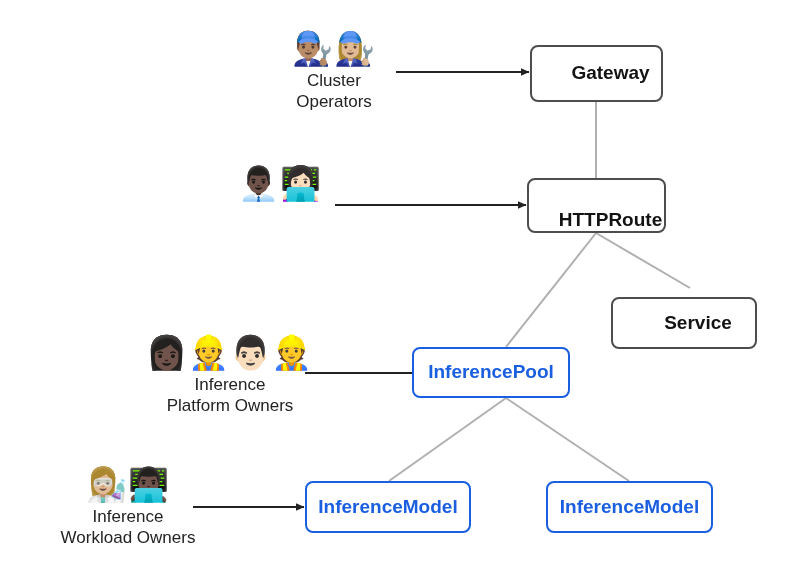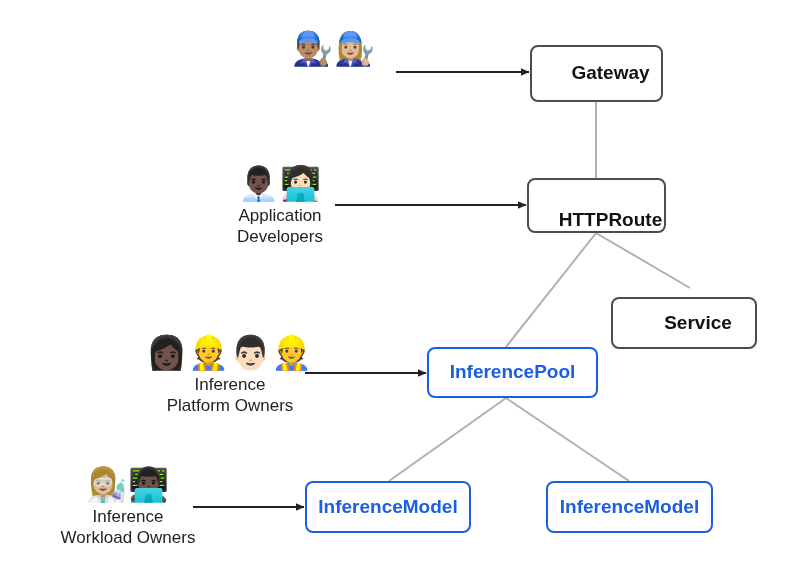--- a/index.html
+++ b/index.html
@@ -102,38 +102,38 @@
   <div id="nodes-layer">
       <div class="node node-neutral" style="left: 530px; top: 45px; width: 133px; height: 57px;">
         <span>Gateway</span>
       </div>
       <div class="node node-neutral" style="left: 527px; top: 178px; width: 139px; height: 55px; align-items: flex-end;">
         <span>HTTPRoute</span>
       </div>
       <div class="node node-neutral" style="left: 611px; top: 297px; width: 146px; height: 52px;">
         <span>Service</span>
       </div>
-      <div class="node node-highlight" style="left: 427px; top: 347px; width: 171px; height: 51px;">
+      <div class="node node-highlight" style="left: 412px; top: 347px; width: 158px; height: 51px;">
         <span>InferencePool</span>
       </div>
       <div class="node node-highlight" style="left: 305px; top: 481px; width: 166px; height: 52px;">
         <span>InferenceModel</span>
       </div>
       <div class="node node-highlight" style="left: 546px; top: 481px; width: 167px; height: 52px;">
         <span>InferenceModel</span>
       </div>
     </div>
   <div id="personas-layer">
       <div class="role" style="left: 259px; top: 32px; width: 150px;">
         <div class="role-emoji">👨🏽‍🔧👩🏼‍🔧</div>
+        <div class="role-label">Cluster
+Operators</div>
       </div>
       <div class="role" style="left: 200px; top: 167px; width: 160px;">
         <div class="role-emoji">👨🏿‍💼👩🏻‍💻</div>
-        <div class="role-label">Application
-Developers</div>
       </div>
       <div class="role" style="left: 150px; top: 336px; width: 160px;">
         <div class="role-emoji">👩🏿‍👷👨🏻‍👷</div>
         <div class="role-label">Inference
 Platform Owners</div>
       </div>
       <div class="role" style="left: 48px; top: 468px; width: 160px;">
         <div class="role-emoji">👩🏼‍🔬👨🏿‍💻</div>
         <div class="role-label">Inference
 Workload Owners</div>

